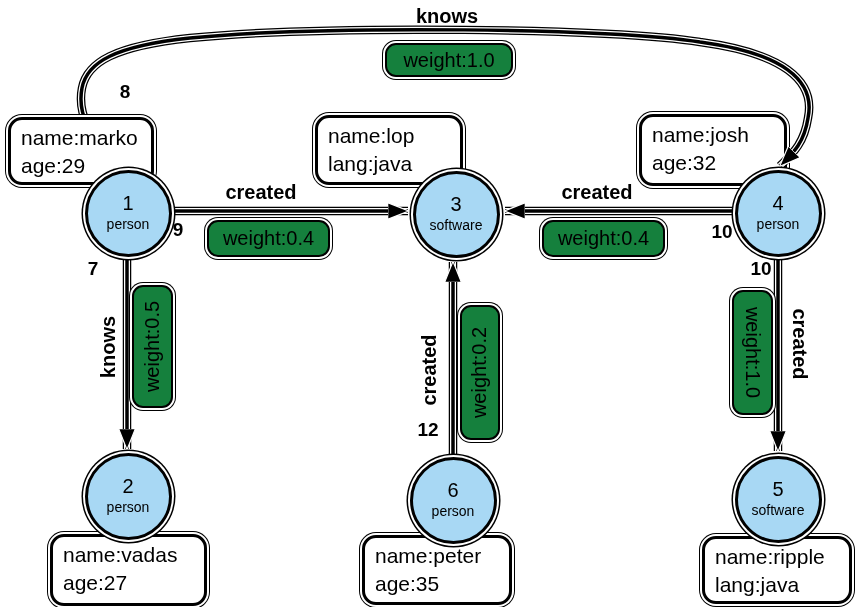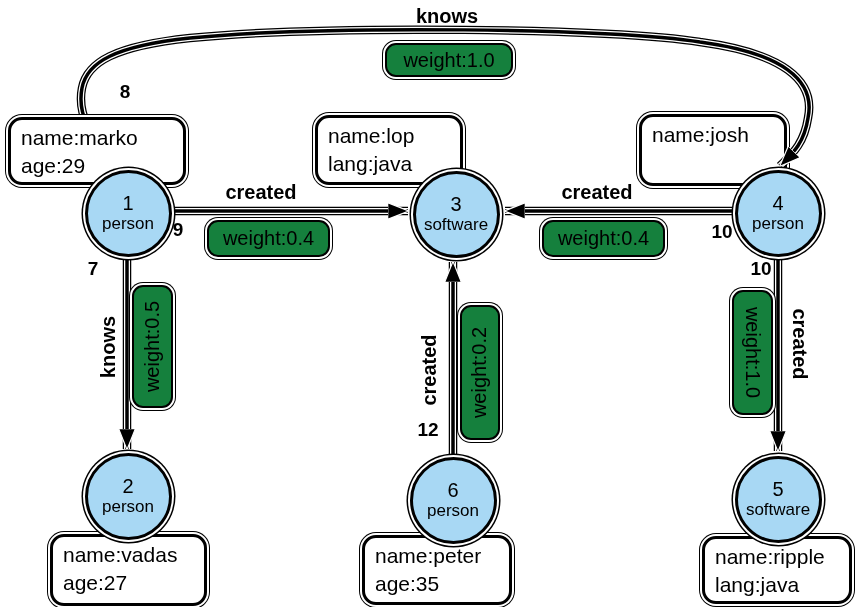--- a/index.html
+++ b/index.html
@@ -48,29 +48,30 @@
 
   
   .node {
     position:absolute; box-sizing:border-box; width:87px; height:87px;
     border-radius:50%; background:#A8D8F4; border:3px solid #000;
     box-shadow:0 0 0 2px #fff, 0 0 0 3.5px #000;
     display:flex; flex-direction:column; align-items:center; justify-content:center;
     z-index:4; text-align:center;
   }
   .node .nid   { font-size:20px; line-height:22px; }
-  .node .ntype { font-size:17px; line-height:20px; }
+  .node .ntype { font-size:14px; line-height:20px; }
 </style>
 </head>
 <body>
 
 <div class="canvas">
 
   <div class="pbox under" style="left:639px;top:114px;width:148px;height:72px;">
     <div>name:josh</div>
+    <div>age:32</div>
   </div>
 
   <svg class="edges" width="857" height="607" viewBox="0 0 857 607">
     <defs>
       <marker id="arrow" markerWidth="8" markerHeight="6" refX="5.8" refY="2.4" orient="auto" markerUnits="strokeWidth">
         <path d="M0,0 L6,2.4 L0,4.8 Z" fill="#000" stroke="#fff" stroke-width="0.35"></path>
       </marker>
     </defs>
 
     <g>
@@ -103,21 +104,21 @@
       <path d="M 778 257 L 778 451" fill="none" stroke="#000" stroke-width="3.5" marker-end="url(#arrow)"></path>
     </g>
 
     <g>
       <path d="M 453 457 L 453 262" fill="none" stroke="#000" stroke-width="8.5"></path>
       <path d="M 453 457 L 453 262" fill="none" stroke="#fff" stroke-width="6"></path>
       <path d="M 453 457 L 453 262" fill="none" stroke="#000" stroke-width="3.5" marker-end="url(#arrow)"></path>
     </g>
   </svg>
 
-  <div class="pbox" style="left:8px;top:117px;width:178px;height:68px;">
+  <div class="pbox" style="left:8px;top:117px;width:146px;height:68px;">
     <div>name:marko</div>
     <div>age:29</div>
   </div>
   <div class="pbox" style="left:315px;top:115px;width:148px;height:70px;">
     <div>name:lop</div>
     <div>lang:java</div>
   </div>
   <div class="pbox" style="left:50px;top:534px;width:157px;height:72px;">
     <div>name:vadas</div>
     <div>age:27</div>

